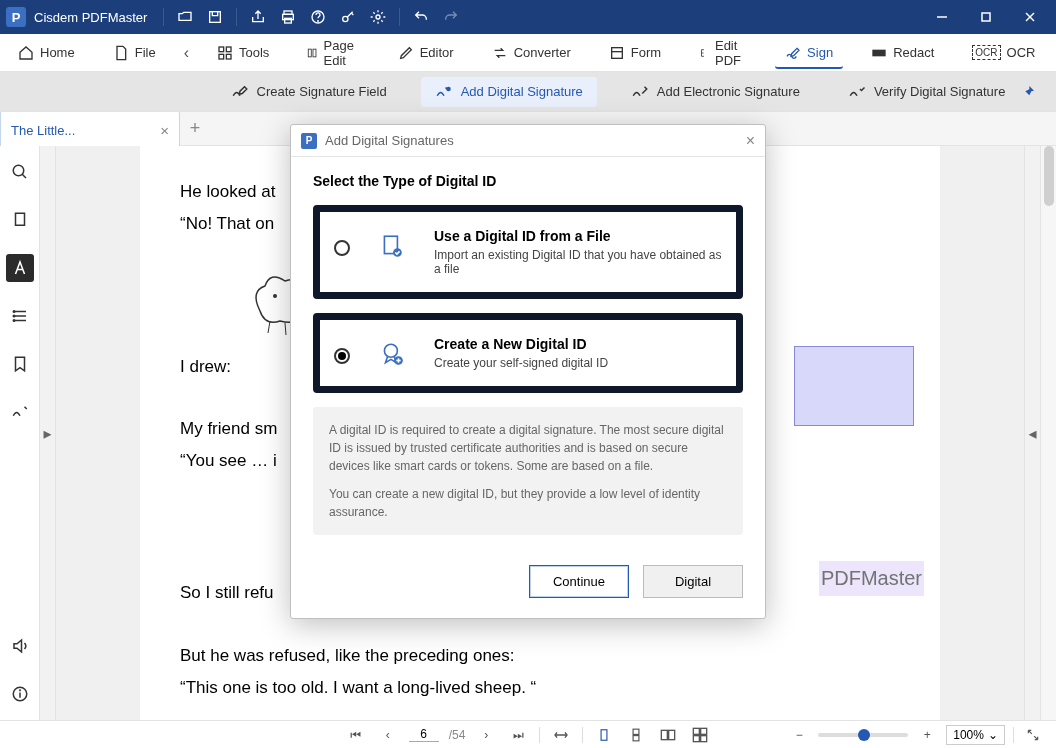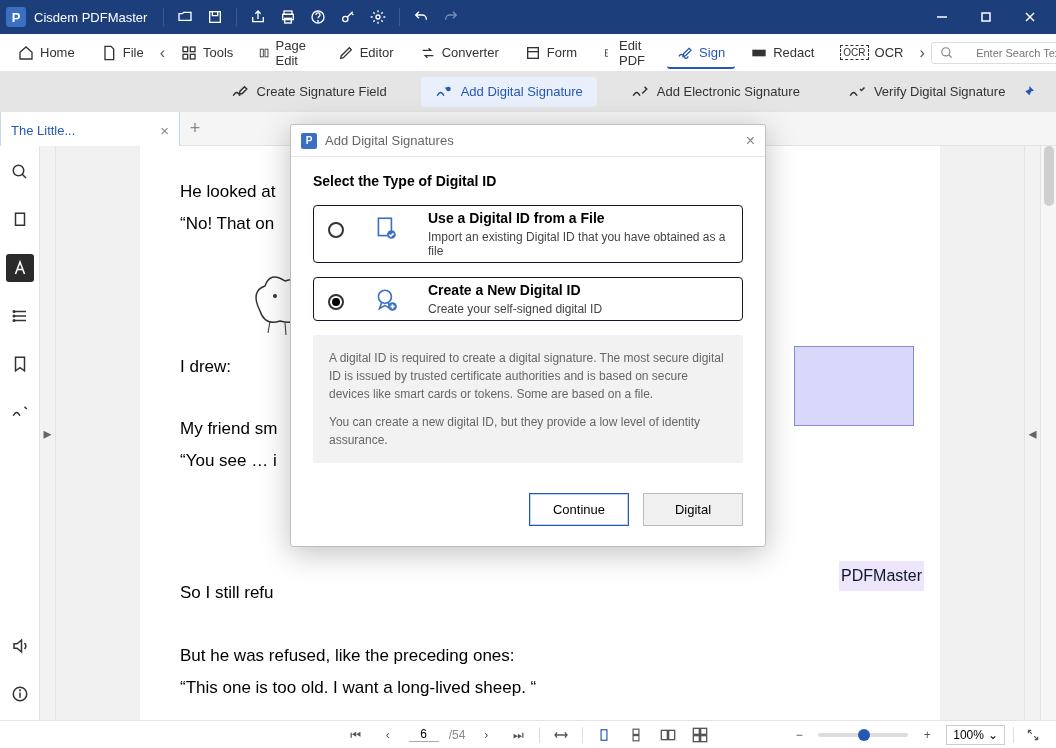--- a/index.html
+++ b/index.html
@@ -8,21 +8,21 @@
 
 .titlebar { height: 34px; background: #1c3f7c; display: flex; align-items: center; color: #fff; padding: 0 6px; gap: 4px; }
 .titlebar .logo { width: 20px; height: 20px; background: #3b6fc2; border-radius: 3px; display: flex; align-items: center; justify-content: center; font-weight: bold; font-size: 13px; }
 .titlebar .app-name { font-size: 13px; margin-left: 4px; margin-right: 8px; }
 .titlebar .sep { width: 1px; height: 18px; background: #3c5a8f; margin: 0 4px; }
 .titlebar .tb-icon { width: 26px; height: 26px; display: flex; align-items: center; justify-content: center; cursor: pointer; border-radius: 3px; }
 .titlebar .spacer { flex: 1; }
 .titlebar .win-btn { width: 40px; height: 34px; display: flex; align-items: center; justify-content: center; cursor: pointer; }
 
 
-.maintoolbar { height: 38px; border-bottom: 1px solid #e3e3e3; display: flex; align-items: center; padding: 0 8px; gap: 6px; background: #fff; }
+.maintoolbar { height: 38px; border-bottom: 1px solid #e3e3e3; display: flex; align-items: center; padding: 0 8px; gap: 18px; background: #fff; }
 .mt-item { display: flex; align-items: center; gap: 6px; padding: 4px 10px; cursor: pointer; font-size: 13px; color: #333; border-radius: 3px; }
 .mt-item.active { color: #2458b3; border-bottom: 2px solid #2458b3; padding-bottom: 6px; margin-bottom: -4px; }
 .mt-chevron { width: 20px; text-align: center; color: #555; cursor: pointer; }
 .search-wrap { margin-left: auto; display: flex; align-items: center; border: 1px solid #ddd; border-radius: 3px; padding: 3px 8px; gap: 6px; }
 .search-wrap input { border: none; outline: none; font-size: 11px; width: 120px; color: #888; text-align: center; }
 
 
 .subtoolbar { height: 40px; border-bottom: 1px solid #e3e3e3; display: flex; align-items: center; padding: 0 12px; gap: 20px; background: #e5e5e5; justify-content: center; position: relative; }
 .sub-item { display: flex; align-items: center; gap: 8px; padding: 6px 14px; font-size: 13px; color: #333; cursor: pointer; border-radius: 4px; }
 .sub-item.active { background: #e9f0fb; color: #2458b3; }
@@ -40,21 +40,21 @@
 .left-side { width: 40px; border-right: 1px solid #e3e3e3; display: flex; flex-direction: column; align-items: center; padding-top: 12px; gap: 20px; background: #fff; }
 .left-side .ls-icon { width: 28px; height: 28px; display: flex; align-items: center; justify-content: center; cursor: pointer; color: #333; border-radius: 3px; }
 .left-side .ls-icon.active { background: #2b2b2b; color: #fff; }
 .left-side .bottom-icons { margin-top: auto; display: flex; flex-direction: column; gap: 20px; padding-bottom: 12px; align-items: center; }
 
 .left-collapse { width: 16px; background: #f2f2f2; border-right: 1px solid #e3e3e3; display: flex; align-items: center; justify-content: center; cursor: pointer; color: #666; }
 
 .doc-area { flex: 1; background: #f0f0f0; position: relative; overflow: hidden; }
 .page { background: #fff; margin: 0 auto; width: 800px; min-height: 100%; padding: 30px 40px; font-family: Georgia, serif; font-size: 17px; line-height: 1.9; color: #000; }
 .sig-box { position: absolute; right: 110px; top: 200px; width: 120px; height: 80px; background: #d8d8fb; border: 1px solid #8a8ad4; }
-.watermark { position: absolute; right: 100px; top: 415px; font-size: 16px; color: #0f172a; font-weight: 500; background: #ece5fb; padding: 6px 2px;}
+.watermark { position: absolute; right: 100px; top: 415px; font-size: 20px; color: #737373; font-weight: 500; background: #ece5fb; padding: 6px 2px;}
 
 .right-collapse { width: 16px; background: #f2f2f2; border-left: 1px solid #e3e3e3; display: flex; align-items: center; justify-content: center; cursor: pointer; color: #666; }
 .right-scroll { width: 16px; background: #f6f6f6; border-left: 1px solid #e3e3e3; position: relative; }
 .right-scroll .thumb { position: absolute; top: 0; width: 10px; left: 3px; height: 60px; background: #cfcfcf; border-radius: 5px; }
 
 
 .statusbar { height: 28px; border-top: 1px solid #e3e3e3; display: flex; align-items: center; padding: 0 12px; gap: 10px; font-size: 12px; background: #fff; justify-content: center; position: relative; }
 .sb-ic { width: 22px; height: 22px; display: flex; align-items: center; justify-content: center; cursor: pointer; color: #555; }
 .page-input { width: 30px; border: none; border-bottom: 1px solid #aaa; text-align: center; font-size: 12px; outline: none; }
 .page-total { color: #888; }
@@ -65,21 +65,21 @@
 .zoom-box { border: 1px solid #ccc; padding: 2px 6px; font-size: 12px; display: flex; align-items: center; gap: 4px; text-align: right; }
 
 
 .modal-overlay { position: absolute; inset: 0; display: flex; align-items: flex-start; justify-content: center; pointer-events: none; }
 .modal { margin-top: 124px; width: 476px; background: #fff; border: 1px solid #bfbfbf; border-radius: 3px; box-shadow: 0 6px 30px rgba(0,0,0,0.25); pointer-events: auto; }
 .modal-title { height: 32px; display: flex; align-items: center; padding: 0 10px; border-bottom: 1px solid #e5e5e5; gap: 8px; color: #666; font-size: 13px; }
 .modal-title .mlogo { width: 16px; height: 16px; background: #3b6fc2; border-radius: 2px; display: flex; align-items: center; justify-content: center; color: #fff; font-size: 10px; font-weight: bold; }
 .modal-title .mclose { margin-left: auto; cursor: pointer; color: #888; font-size: 16px; }
 .modal-body { padding: 16px 22px 20px; }
 .modal-heading { font-weight: bold; font-size: 14px; margin-bottom: 16px; }
-.opt { display: flex; align-items: flex-start; gap: 28px; border: 1px solid #0f172a; border-radius: 4px; padding: 4px 14px; margin-bottom: 14px; cursor: pointer; }
+.opt { display: flex; align-items: flex-start; gap: 28px; border: 7px solid #0f172a; border-radius: 4px; padding: 16px 14px; margin-bottom: 14px; cursor: pointer; }
 .radio { width: 16px; height: 16px; border: 2px solid #333; border-radius: 50%; flex-shrink: 0; margin-top: 12px; display: flex; align-items: center; justify-content: center; }
 .radio.sel::after { content: ""; width: 8px; height: 8px; background: #000; border-radius: 50%; }
 .opt-icon { width: 28px; height: 28px; flex-shrink: 0; display: flex; align-items: center; justify-content: center; margin-top: 4px; }
 .opt-text .t1 { font-weight: bold; font-size: 14px; margin-bottom: 4px; }
 .opt-text .t2 { font-size: 12px; color: #444; }
 .info-box { background: #f2f2f2; padding: 14px 16px; font-size: 12px; color: #666; line-height: 1.5; border-radius: 3px; }
 .info-box p + p { margin-top: 10px; }
 .modal-footer { display: flex; justify-content: flex-end; gap: 14px; padding: 10px 22px 20px; }
 .btn { min-width: 100px; padding: 8px 18px; border: 1px solid #bbb; background: #f0f0f0; cursor: pointer; font-size: 13px; text-align: center; }
 .btn.primary { background: #fff; border: 1px solid #2458b3; box-shadow: inset 0 0 0 1px #bcd4f2; }

